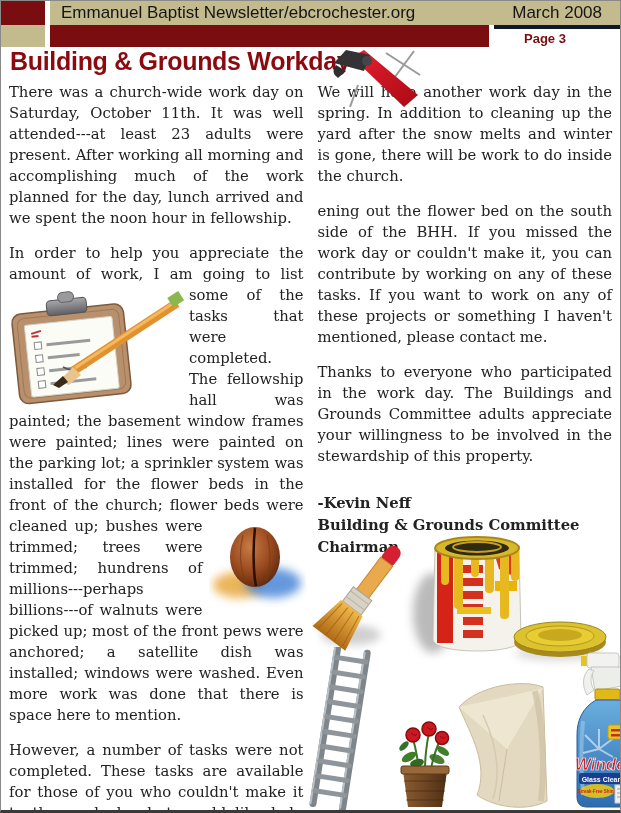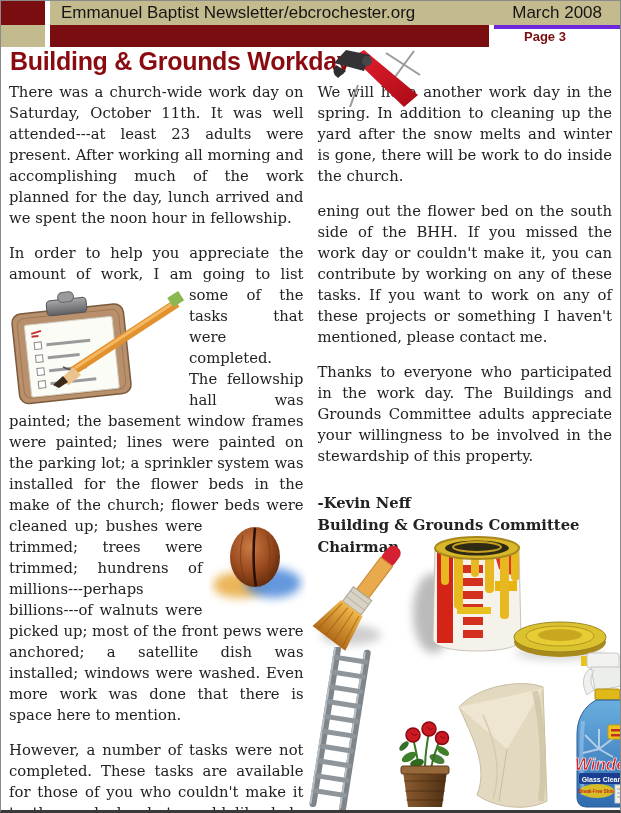--- a/index.html
+++ b/index.html
@@ -8,22 +8,22 @@
         overflow:hidden;font-family:"DejaVu Serif",serif;}
   
   .hdr-row1{display:flex;gap:5px;height:24px;background:#fff;}
   .hdr-sq1{width:44px;background:#7a0d10;}
   .hdr-band1{flex:1;background:#c3ba8e;display:flex;align-items:center;
              justify-content:space-between;padding:0 18px 0 11px;
              font-family:"Liberation Sans",sans-serif;font-size:17px;color:#151515;}
   .hdr-row2{display:flex;gap:5px;height:22px;background:#fff;}
   .hdr-sq2{width:44px;background:#c3ba8e;}
   .hdr-band2{flex:1;background:#7a0d10;}
-  .page3box{width:126px;box-sizing:border-box;border-top:4px solid #6d28d9;background:#fff;
-            display:flex;align-items:flex-start;padding-left:30px;
+  .page3box{width:126px;box-sizing:border-box;border-top:4px solid #0f172a;background:#fff;
+            display:flex;align-items:center;padding-left:30px;
             font-family:"Liberation Sans",sans-serif;font-weight:bold;font-size:13px;color:#7a0d10;}
   
   .title{margin:0 0 5px 9px;font-family:"Liberation Sans",sans-serif;font-weight:800;
          font-size:25px;letter-spacing:-0.3px;color:#8b0a10;}
   
   .cols{display:flex;gap:14px;padding:0 8px;margin-top:3px;}
   .col{width:296px;text-align:justify;font-size:14.8px;line-height:21px;color:#222;}
   .col p{margin:0 0 14px 0;}
   .sig{margin-top:26px;text-align:left;line-height:22px;font-weight:bold;}
   
@@ -102,21 +102,21 @@
             <rect x="30" y="91" width="7" height="7" fill="#fff" stroke="#888"></rect>
             <rect x="42" y="93" width="46" height="3" fill="#9a9a9a"></rect>
           </g>
           <path d="M58,80 q10,6 20,0" stroke="#555" stroke-width="1.5" fill="none"></path>
           <line x1="68" y1="84" x2="172" y2="16" stroke="#e2912f" stroke-width="9"></line>
           <line x1="70" y1="81" x2="170" y2="15" stroke="#f4b860" stroke-width="3"></line>
           <polygon points="54,94 68,80 76,88 64,98" fill="#eac48c"></polygon>
           <polygon points="48,98 58,89 63,95 54,101" fill="#3a2a18"></polygon>
           <rect x="164" y="7" width="13" height="11" fill="#8ab84e" transform="rotate(-33 170 12)"></rect>
         </svg>
-          </span><span>tasks that were completed.  The fellowship hall was painted; the basement window frames were painted; lines were painted on the parking lot; a sprinkler system was installed for the flower beds in the make of the church; flower beds were cleaned up; </span><span class="walnut-float"><svg width="97" height="92" viewBox="0 0 97 92">
+          </span><span>tasks that were completed.  The fellowship hall was painted; the basement window frames were painted; lines were painted on the parking lot; a sprinkler system was installed for the flower beds in the front of the church; flower beds were cleaned up; </span><span class="walnut-float"><svg width="97" height="92" viewBox="0 0 97 92">
           <defs>
             <radialGradient id="walg" cx="40%" cy="33%" r="75%">
               <stop offset="0" stop-color="#c97a44"></stop>
                   <stop offset="0.55" stop-color="#9a4a1e"></stop>
                   <stop offset="1" stop-color="#58250c"></stop>
             </radialGradient>
             <filter id="wb" x="-50%" y="-50%" width="200%" height="200%">
                   <feGaussianBlur stdDeviation="5"></feGaussianBlur>
                 </filter>
           </defs>

